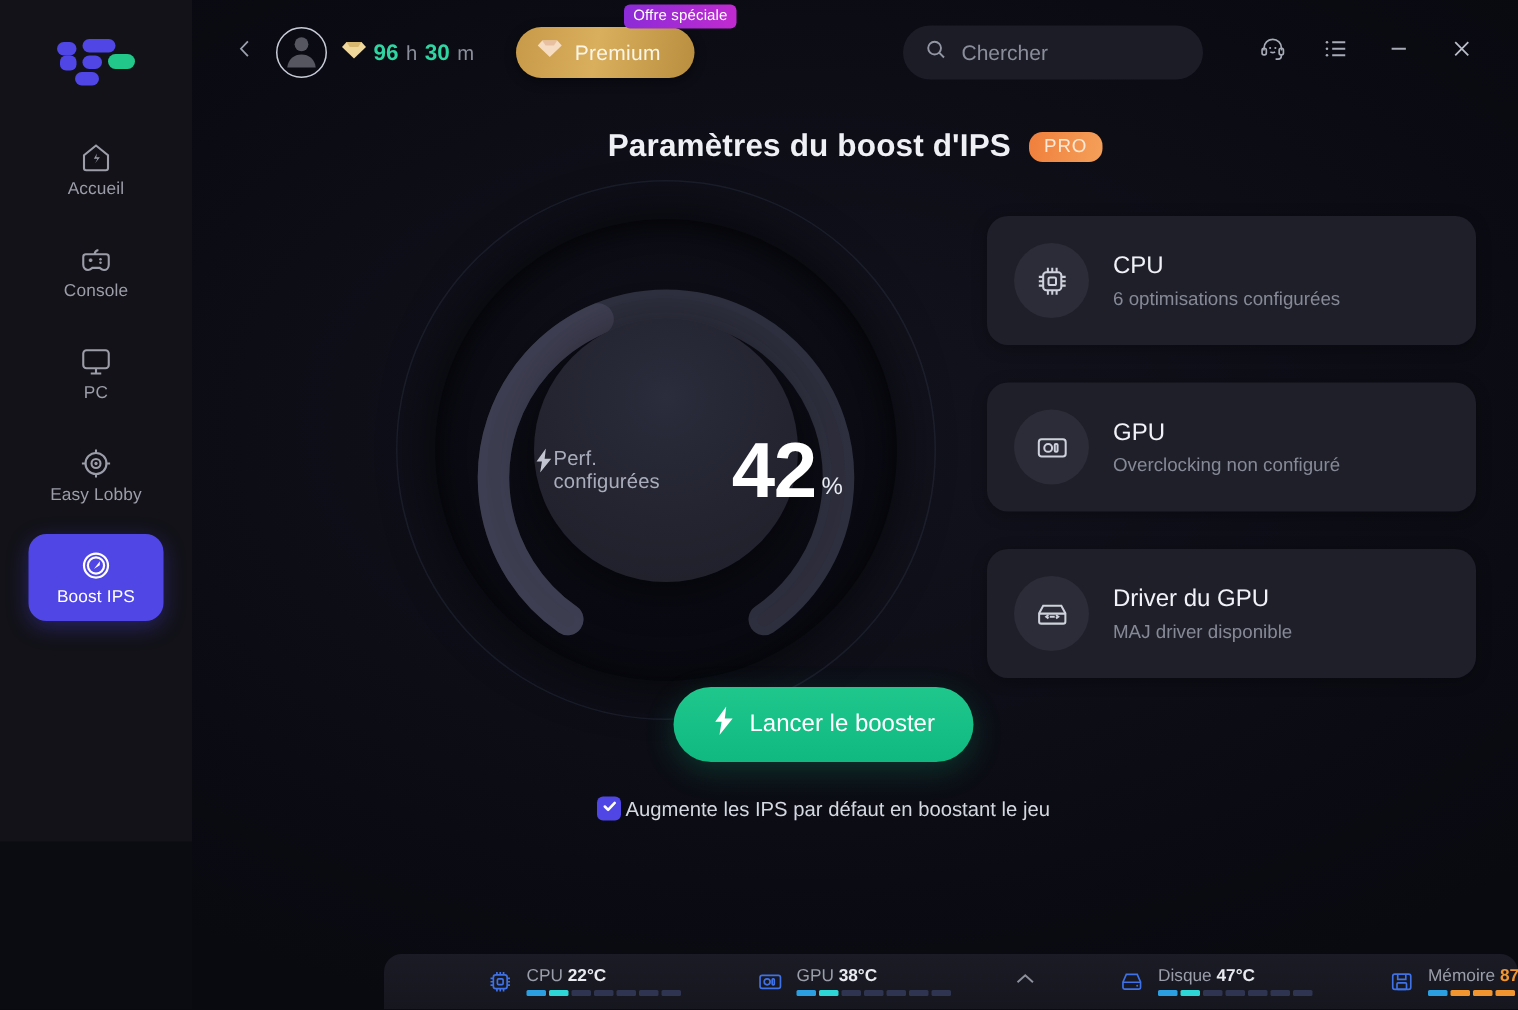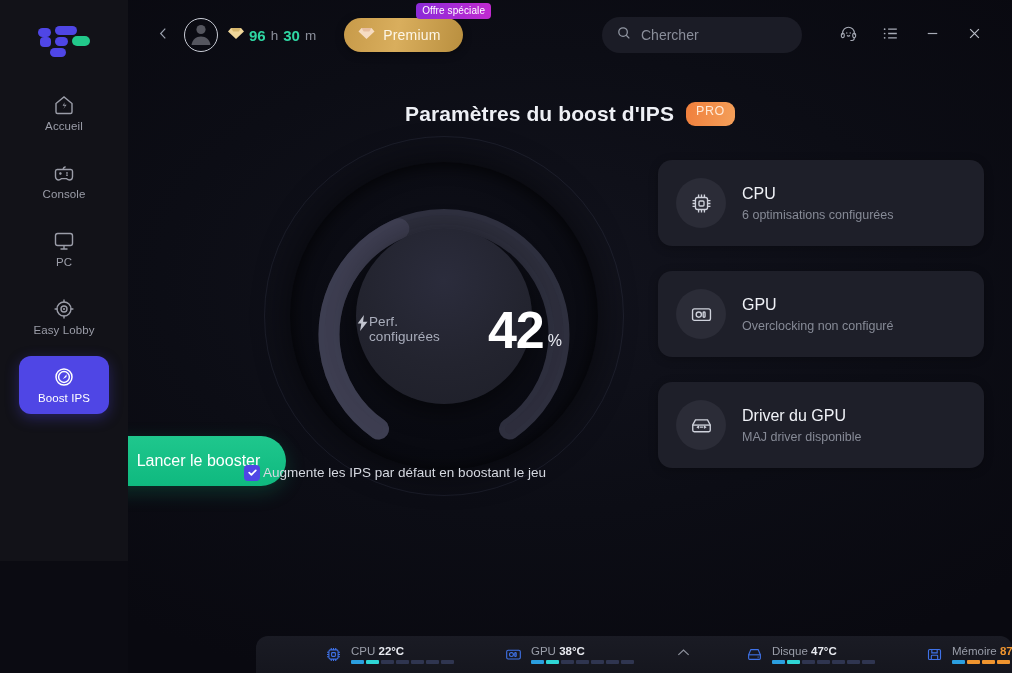--- a/index.html
+++ b/index.html
@@ -146,23 +146,23 @@
   }
   .search-box input::placeholder { color: #8a8e9a; }
   .win-btn {
     width: 36px; height: 36px;
     display: flex; align-items: center; justify-content: center;
     color: #a7abb6; cursor: pointer; border-radius: 6px;
   }
 
   
   .page-title-row {
-    display: flex; justify-content: center;
+    display: flex; align-items: center; justify-content: center;
     gap: 12px;
-    margin-top: 32px;
+    margin-top: 16px;
     position: relative; z-index: 3;
   }
   .page-title {
     font-size: 21px;
     color: #eef0f5;
     letter-spacing: .1px;
   }
   .pro-badge {
     background: linear-gradient(100deg,#f07f3c,#f4a05a);
     color: #ffe9d6;
@@ -257,22 +257,22 @@
     flex: 0 0 50px;
   }
   .card .ctxt { display: flex; flex-direction: column; gap: 5px; }
   .card .ctitle { font-size: 16px; color: #f0f2f7; }
   .card .csub { font-size: 12.5px; color: #868a96; }
 
   
   .boost-area {
     position: absolute;
     left: 0; right: 0;
-    top: 436px;
-    display: flex; align-items: center;
+    top: 458px;
+    display: flex; flex-direction: column; align-items: center;
     z-index: 3;
   }
   .boost-btn {
     width: 200px; height: 50px;
     border-radius: 25px;
     background: linear-gradient(180deg,#1fc78d 0%, #0fb97f 100%);
     border: none;
     display: flex; align-items: center; justify-content: center;
     gap: 10px;
     cursor: pointer;

